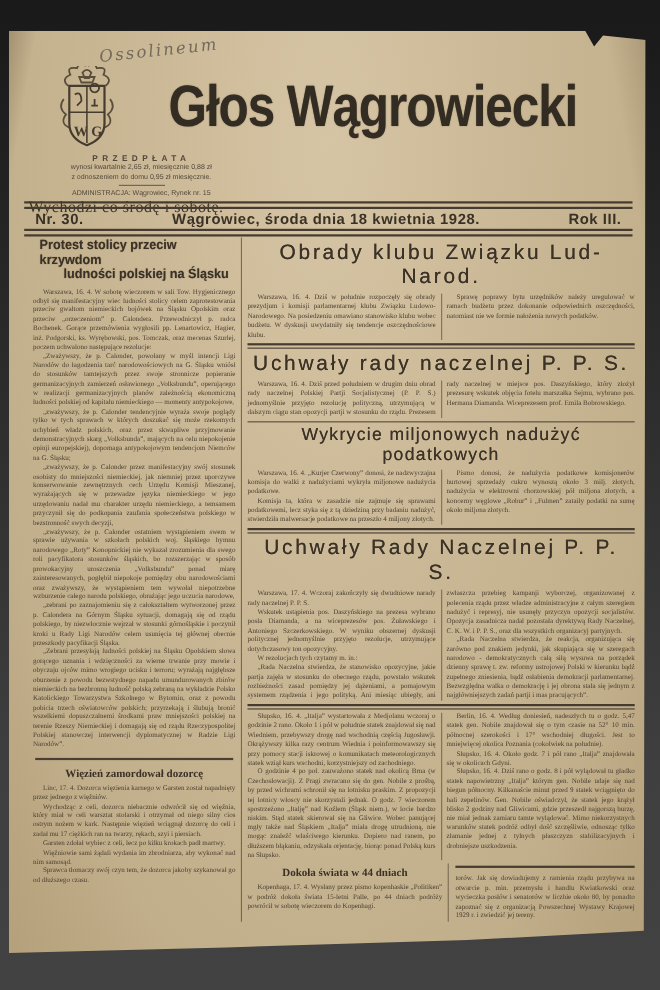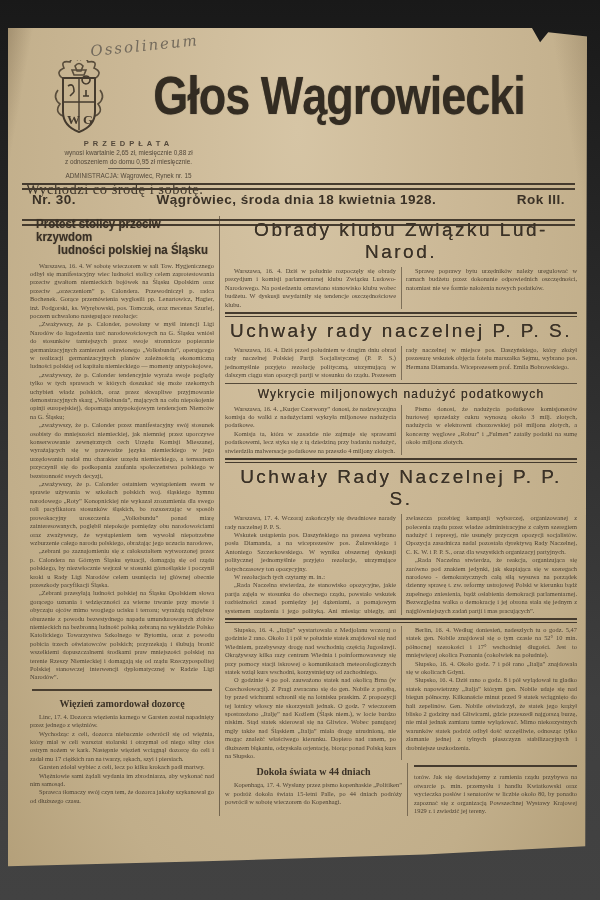--- a/index.html
+++ b/index.html
@@ -34,38 +34,38 @@
   .info-block{font-family:"Liberation Sans",sans-serif;font-size:6.4px;line-height:8.4px;color:#53483a;text-align:center;}
   .info-block .head{font-size:7.5px;letter-spacing:4px;font-weight:700;margin-bottom:1px;}
   .info-sub{width:205px;}
   .info-mid{flex:1;display:flex;align-items:flex-end;justify-content:flex-start;}
   .schedule{font-family:"Liberation Serif",serif;font-size:14.5px;color:#3e352a;padding-bottom:2px;letter-spacing:.5px;}
   .info-ads{width:195px;}
   .mini-rule{width:42px;height:1px;background:#6a5f4e;margin:2px auto;}
   .admin-line,.tel-line{margin-top:3px;}
   .dbl{border-top:2px solid #453b2e;border-bottom:2px solid #453b2e;height:3px;}
   .dateline-wrap{position:absolute;left:14px;top:155px;width:553px;}
-  .dateline{display:flex;justify-content:space-between;align-items:center;padding:2px 10px 12px 10px;
+  .dateline{display:flex;justify-content:space-between;align-items:center;padding:2px 10px 1px 10px;
     font-family:"Liberation Sans",sans-serif;font-weight:700;font-size:13.5px;color:#3a3126;letter-spacing:.5px;}
   .content{position:absolute;left:22px;top:188px;width:547px;display:flex;}
   .col-left{width:184px;padding-right:5px;border-right:1px solid rgba(74,62,46,.65);}
   .col-main{flex:1;padding-left:5px;}
   p{margin:0;text-indent:9px;}
   .body-txt{font-size:6.4px;line-height:8.4px;text-align:justify;color:#4c4133;}
   .lc-head{font-family:"Liberation Sans",sans-serif;font-weight:700;font-size:11.5px;line-height:12.5px;
     color:#3a3126;transform:scaleY(1.05);margin:2px 0 6px 0;text-shadow:0 0 1px rgba(58,49,38,.5);}
   .lc-head .l1{padding-left:6px;}
   .lc-head .l2{text-align:right;padding-right:6px;}
   .rule-left{height:2px;background:#4a3f30;margin:7px 2px;}
   .sub-head{font-family:"Liberation Serif",serif;font-weight:700;font-size:10px;text-align:center;
     color:#3a3126;margin:3px 0 4px 0;}
   .art-head{font-family:"Liberation Sans",sans-serif;font-weight:400;text-align:center;color:#3b3227;
     letter-spacing:2.5px;margin:3px 0 4px 0;text-shadow:0 0 .5px rgba(59,50,39,.9);}
   .h-big{font-size:19px;}
-  .h-med{font-size:12px;letter-spacing:1.2px;}
+  .h-med{font-size:16px;letter-spacing:1.2px;}
   .body2{column-count:2;column-gap:10px;column-rule:1px solid rgba(74,62,46,.6);margin-bottom:3px;}
   .rule-main{border-top:2px solid #453b2e;border-bottom:1px solid #453b2e;height:2px;margin:3px 0;}
   .rule-thin{height:1px;background:#554a3a;margin:3px 0;}
   .bottom-row{display:flex;margin-top:2px;}
   .b-left{width:177px;padding-right:5px;}
   .b-right{flex:1;padding-left:6px;border-left:1px solid rgba(74,62,46,.6);}
   .rule-b{border-top:2px solid #453b2e;height:2px;margin:2px 0 4px 0;}
 </style>
 </head>
 <body>

